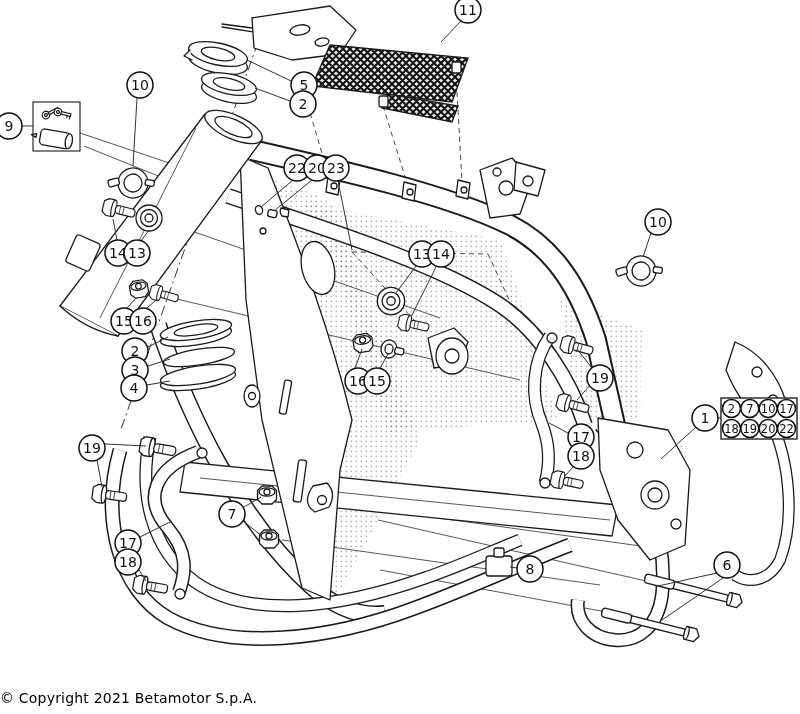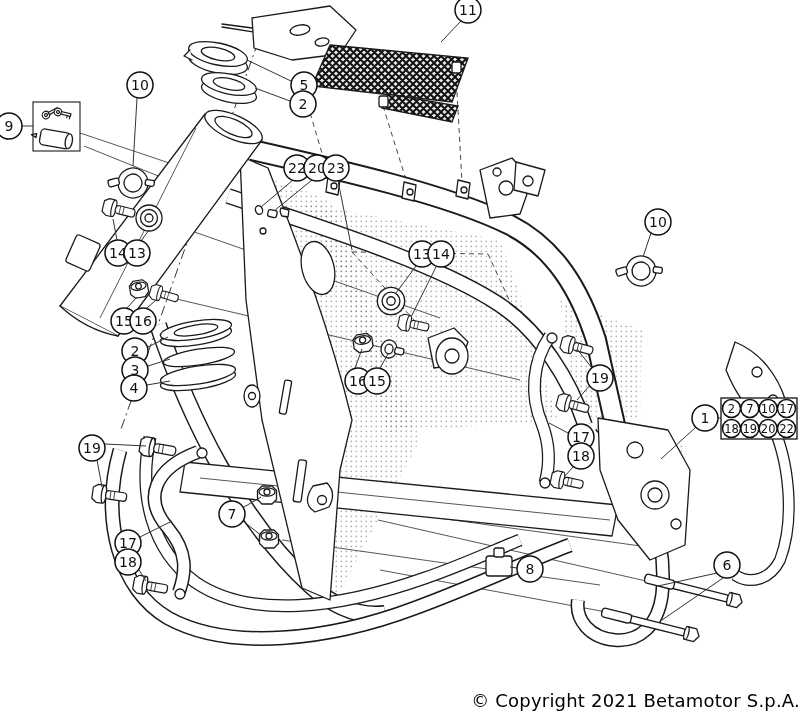--- a/index.html
+++ b/index.html
@@ -10,22 +10,22 @@
   .tube-o{fill:none;stroke:#1a1a1a;}
   .tube-i{fill:none;stroke:#ffffff;}
   .thin{stroke:#444;stroke-width:0.9;fill:none;}
   .dash{stroke:#333;stroke-width:0.9;fill:none;stroke-dasharray:5 4;}
   .axis{stroke:#333;stroke-width:1;fill:none;stroke-dasharray:10 4 2 4;}
   .leader{stroke:#333;stroke-width:1;fill:none;}
   .balloon-circle{fill:#ffffff;stroke:#111;stroke-width:1.5;}
   .balloon-text{fill:#111;font-size:14px;text-anchor:middle;}
   .legend-text{fill:#111;font-size:11.5px;text-anchor:middle;}
   .shade{fill:url(#dots);stroke:none;opacity:.55;}
-  #copyright{position:absolute;left:0;right:0;top:690px;text-align:right;
-             font-size:18px;color:#000;letter-spacing:.2px;}
+  #copyright{position:absolute;left:0;right:0;top:690px;text-align:left;
+             font-size:14px;color:#000;letter-spacing:.2px;}
 </style>
 </head>
 <body>
 
 <div id="page">
 
 <svg id="diagram" width="800" height="714" viewBox="0 0 800 714">
   <defs>
     <pattern id="dots" width="5" height="5" patternUnits="userSpaceOnUse">
       <circle cx="1.3" cy="1.3" r="0.85" fill="#6b6b6b"></circle>

